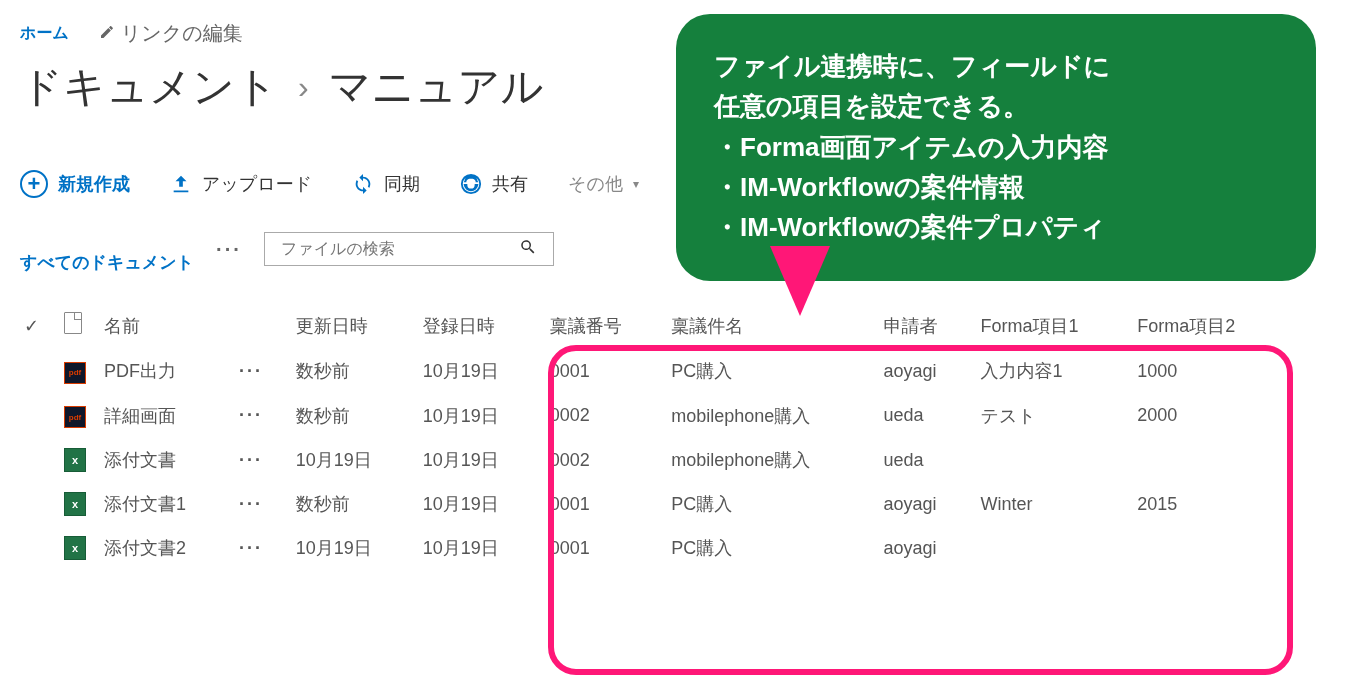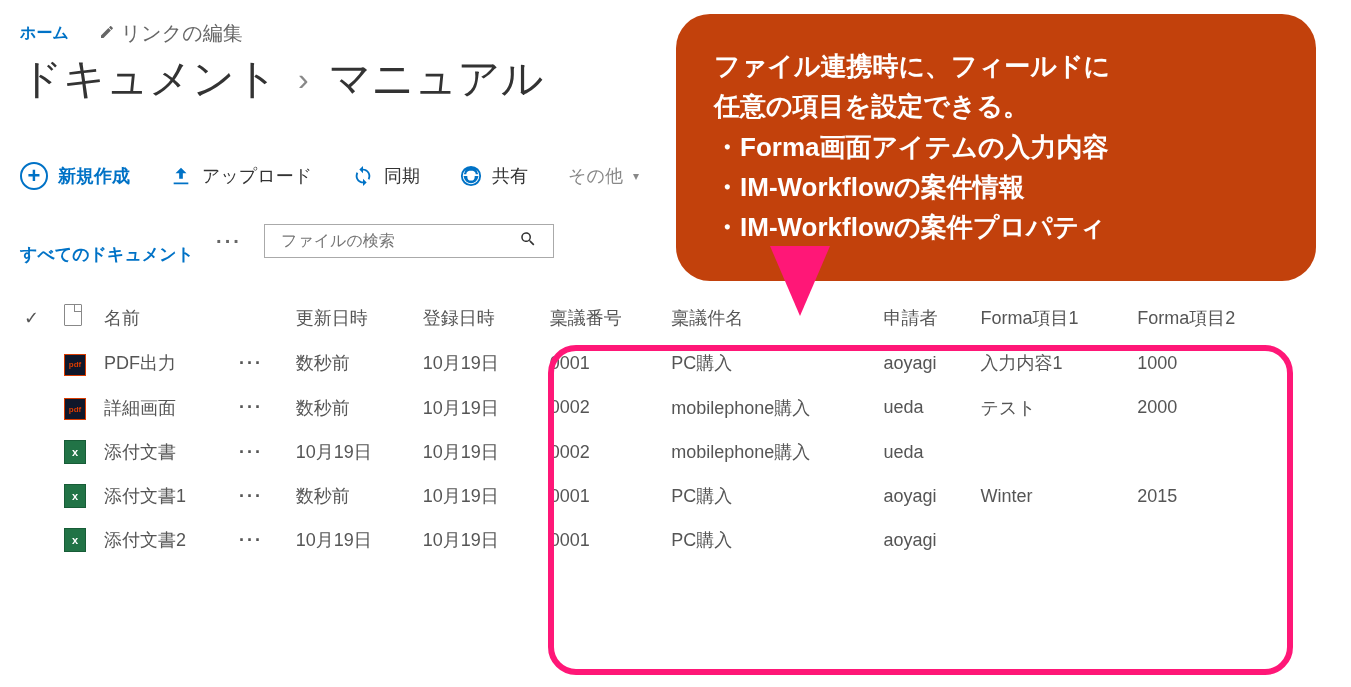--- a/index.html
+++ b/index.html
@@ -11,21 +11,21 @@
       height: 687px;
     }
     .container {
       padding: 20px 20px 20px 20px;
       position: relative;
     }
     .breadcrumb-row {
       display: flex;
       align-items: center;
       gap: 30px;
-      margin-bottom: 4px;
+      margin-bottom: 12px;
     }
     .home-link {
       color: #0072c6;
       font-size: 16px;
       font-weight: 600;
       cursor: pointer;
     }
     .edit-links {
       display: flex;
       align-items: center;
@@ -179,21 +179,21 @@
       letter-spacing: 2px;
     }
     .highlight-box {
       position: absolute;
       border: 6px solid #ff1777;
       border-radius: 28px;
       pointer-events: none;
     }
     .callout {
       position: absolute;
-      background: #c2410c;
+      background: #15803d;
       color: #fff;
       border-radius: 34px;
       padding: 32px 24px 34px 38px;
       font-size: 26px;
       font-weight: bold;
       line-height: 1.55;
       width: 640px;
     }
     .callout-tail {
       position: absolute;

